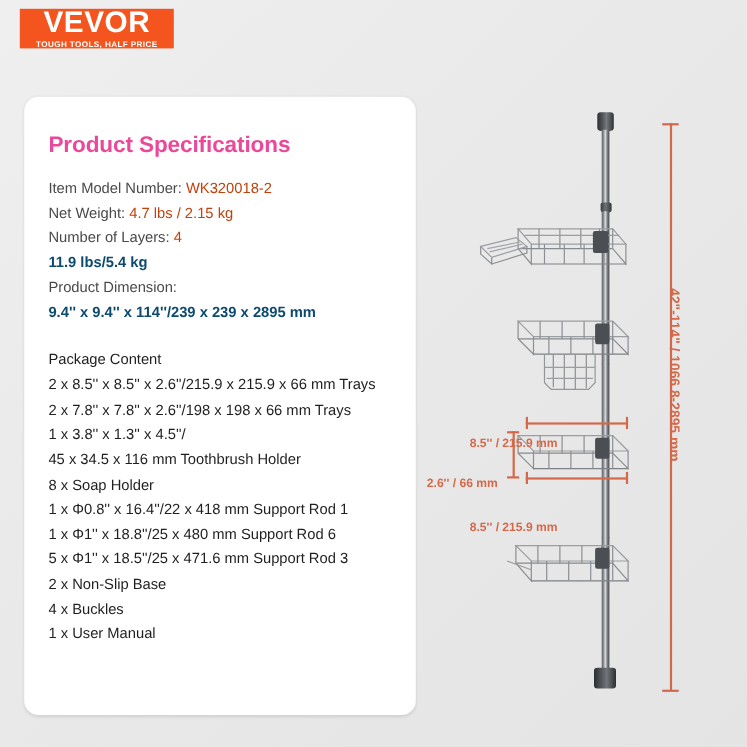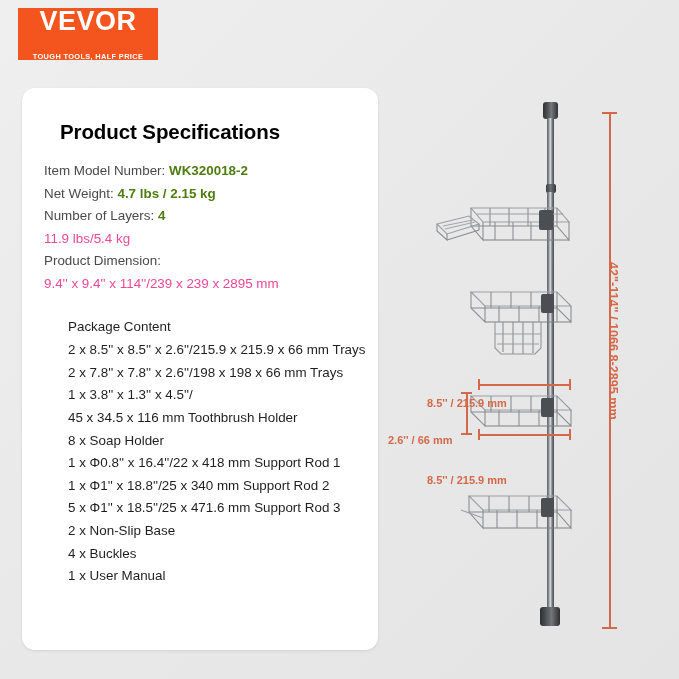--- a/index.html
+++ b/index.html
@@ -22,26 +22,26 @@
     inset: 0;
     background: linear-gradient(135deg, #efefef 0%, #e9e9e9 45%, #e4e4e4 100%);
   }
 
   
   #logo {
     position: absolute;
     left: 18px;
     top: 8px;
     width: 140px;
-    height: 52px;
+    height: 36px;
     background: #f4541d;
     display: flex;
     flex-direction: column;
     align-items: center;
-    justify-content: space-between;
+    justify-content: flex-end;
     line-height: 1;
   }
   #logo .wordmark {
     color: #ffffff;
     font-size: 27px;
     font-weight: bold;
     letter-spacing: 0.5px;
     font-family: "Liberation Sans", sans-serif;
   }
   #logo .tagline {
@@ -59,44 +59,43 @@
     top: 88px;
     width: 356px;
     height: 562px;
     background: #ffffff;
     border-radius: 13px;
     box-shadow: 0 1px 3px rgba(0,0,0,0.10);
     box-sizing: border-box;
     padding: 32px 0 0 22px;
   }
   #spec-title {
-    color: #000000;
+    color: #ec4899;
     font-size: 20.5px;
     font-weight: bold;
-    margin: 0 0 16px 16px;
+    margin: 0 0 16px 0;
     letter-spacing: -0.1px;
   }
   .spec-line {
     font-size: 13.4px;
     color: #4a4a4a;
     line-height: 22.6px;
     white-space: nowrap;
   }
   .spec-line b {
-    color: #4d7c0f;
-    font-weight: bold;
+    color: #c2410c;
+    font-weight: normal;
   }
   .spec-line.strong {
-    color: #ec4899;
-    font-weight: normal;
+    color: #0c4a6e;
+    font-weight: bold;
   }
 
   #package-block {
     margin-top: 20px;
-    margin-left: 24px;
   }
   #package-heading {
     font-size: 13.4px;
     color: #1f1f1f;
     line-height: 22.6px;
     margin-bottom: 1px;
   }
   .pkg-line {
     font-size: 13.4px;
     color: #1f1f1f;
@@ -227,21 +226,21 @@
     <div class="spec-line strong">9.4'' x 9.4'' x 114''/239 x 239 x 2895 mm</div>
 
     <div id="package-block">
       <div id="package-heading">Package Content</div>
       <div class="pkg-line">2 x 8.5'' x 8.5'' x 2.6''/215.9 x 215.9 x 66 mm Trays</div>
       <div class="pkg-line">2 x 7.8'' x 7.8'' x 2.6''/198 x 198 x 66 mm Trays</div>
       <div class="pkg-line">1 x 3.8'' x 1.3'' x 4.5''/</div>
       <div class="pkg-line">45 x 34.5 x 116 mm Toothbrush Holder</div>
       <div class="pkg-line">8 x Soap Holder</div>
       <div class="pkg-line">1 x Φ0.8'' x 16.4''/22 x 418 mm Support Rod 1</div>
-      <div class="pkg-line">1 x Φ1'' x 18.8''/25 x 340 mm Support Rod 2</div>
+      <div class="pkg-line">1 x Φ1'' x 18.8''/25 x 480 mm Support Rod 6</div>
       <div class="pkg-line">5 x Φ1'' x 18.5''/25 x 471.6 mm Support Rod 3</div>
       <div class="pkg-line">2 x Non-Slip Base</div>
       <div class="pkg-line">4 x Buckles</div>
       <div class="pkg-line">1 x User Manual</div>
     </div>
   </div>
 
   <div id="product-area">
 
     <div class="pole-cap" style="top:22px;"></div>

